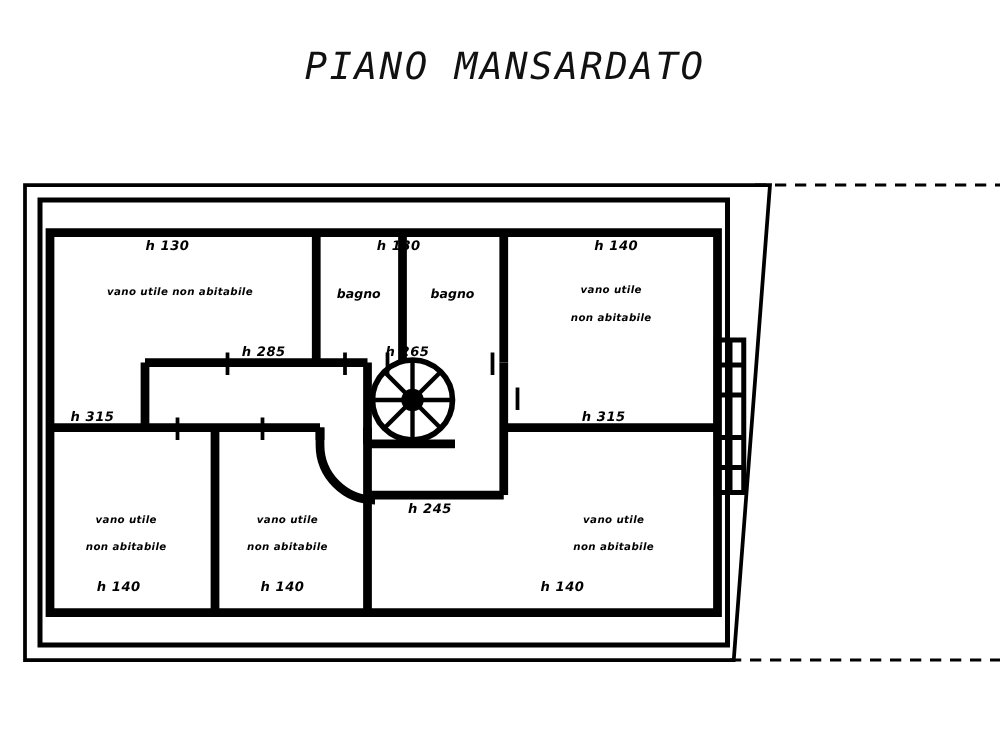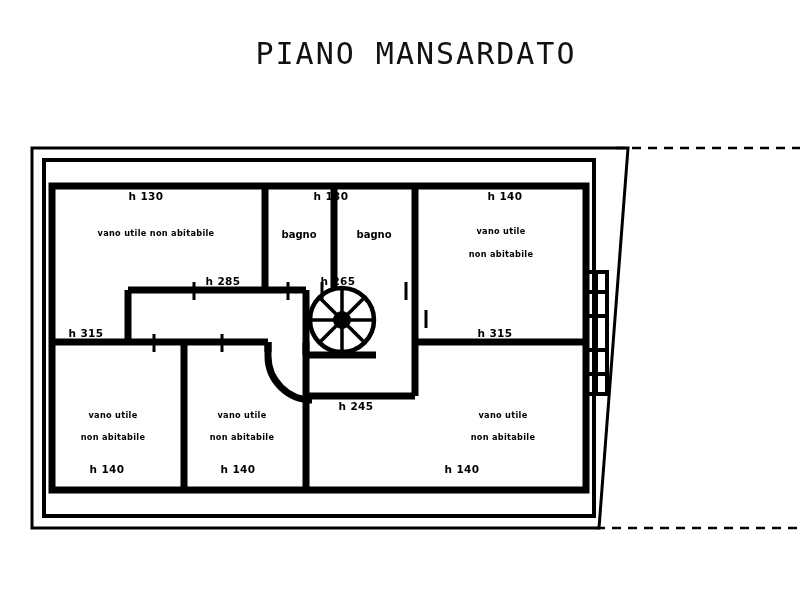--- a/index.html
+++ b/index.html
@@ -9,23 +9,24 @@
   }
   body {
     width: 800px;
     height: 596px;
     font-family: "Liberation Sans", sans-serif;
     overflow: hidden;
     position: relative;
   }
   #plan-root {
     position: absolute;
-    left: 16px; top: 0;
+    left: 4px; top: 0;
     width: 780px;
     height: 596px;
+    font-style: italic;
   }
   .plan-title {
     position: absolute;
     left: 0;
     top: 36px;
     width: 800px;
     text-align: center;
     font-family: "DejaVu Sans Mono", monospace;
     font-size: 30px;
     letter-spacing: 2px;

